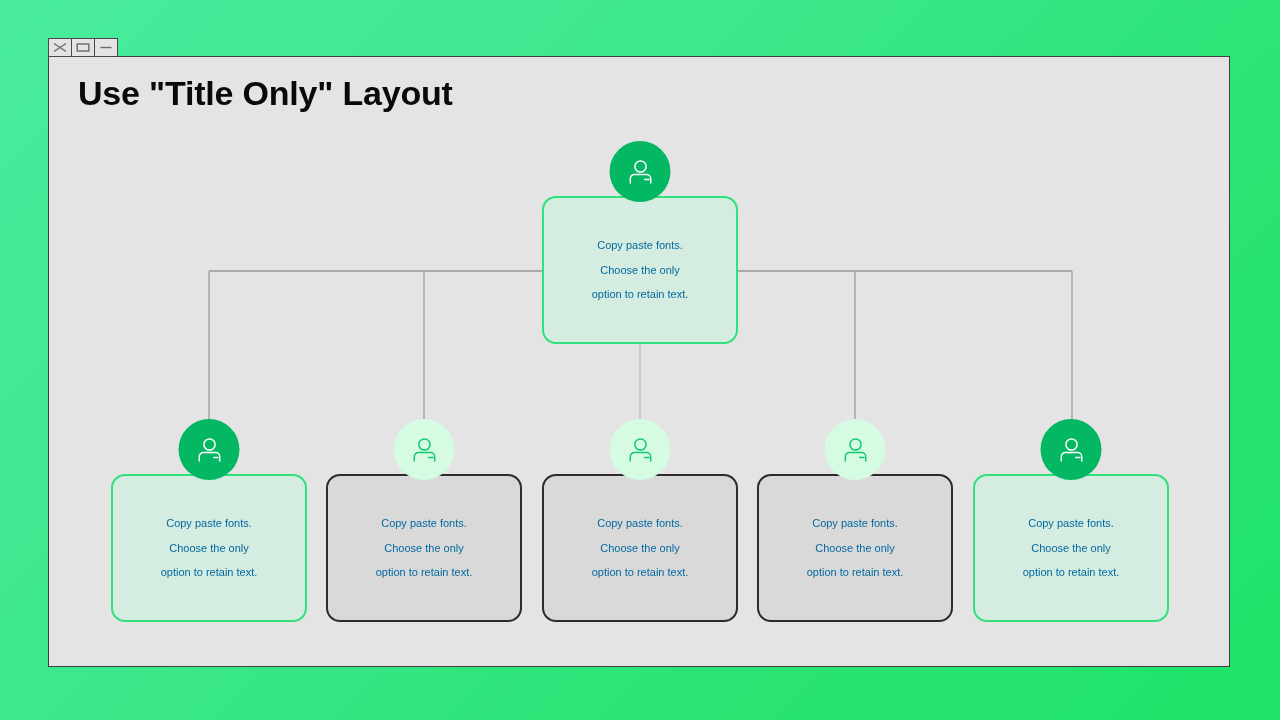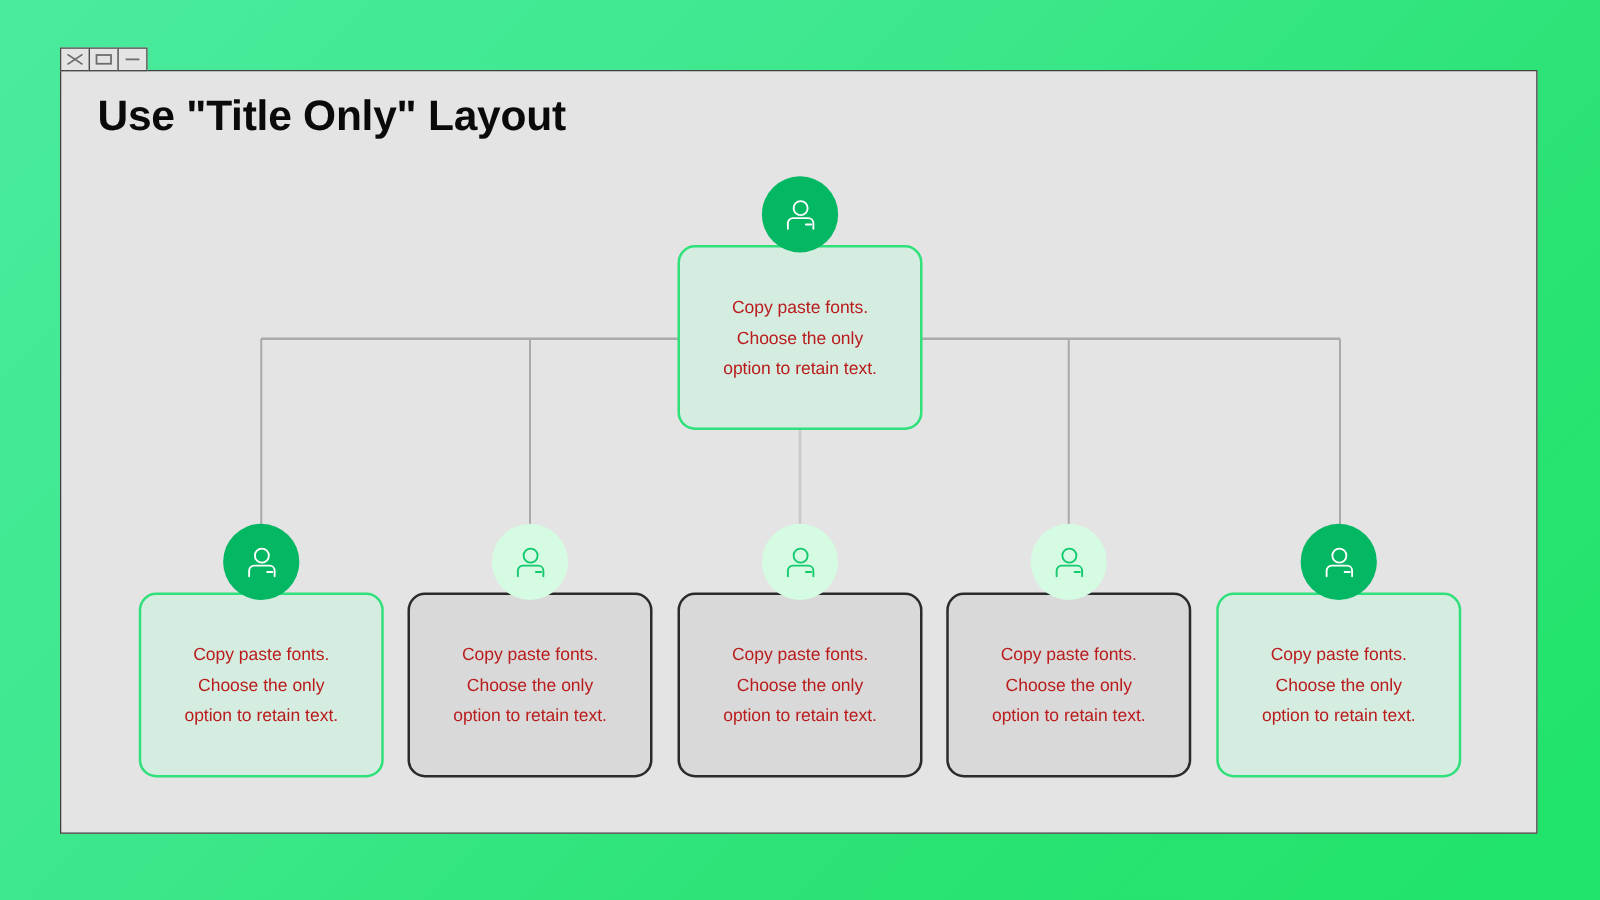--- a/index.html
+++ b/index.html
@@ -97,22 +97,22 @@
   }
   .node-card.accent {
     background: #d5ece0;
     border: 2px solid #2fe07b;
   }
   .node-card.plain {
     background: #d9d9d9;
     border: 2px solid #2b2b2b;
   }
   .node-line {
-    font-size: 14px;
-    color: #b91c1c;
+    font-size: 11px;
+    color: #0369a1;
     line-height: 24.5px;
     white-space: nowrap;
   }
 
   .node-badge {
     position: absolute;
     left: 50%;
     transform: translateX(-50%);
     width: 61px;
     height: 61px;

